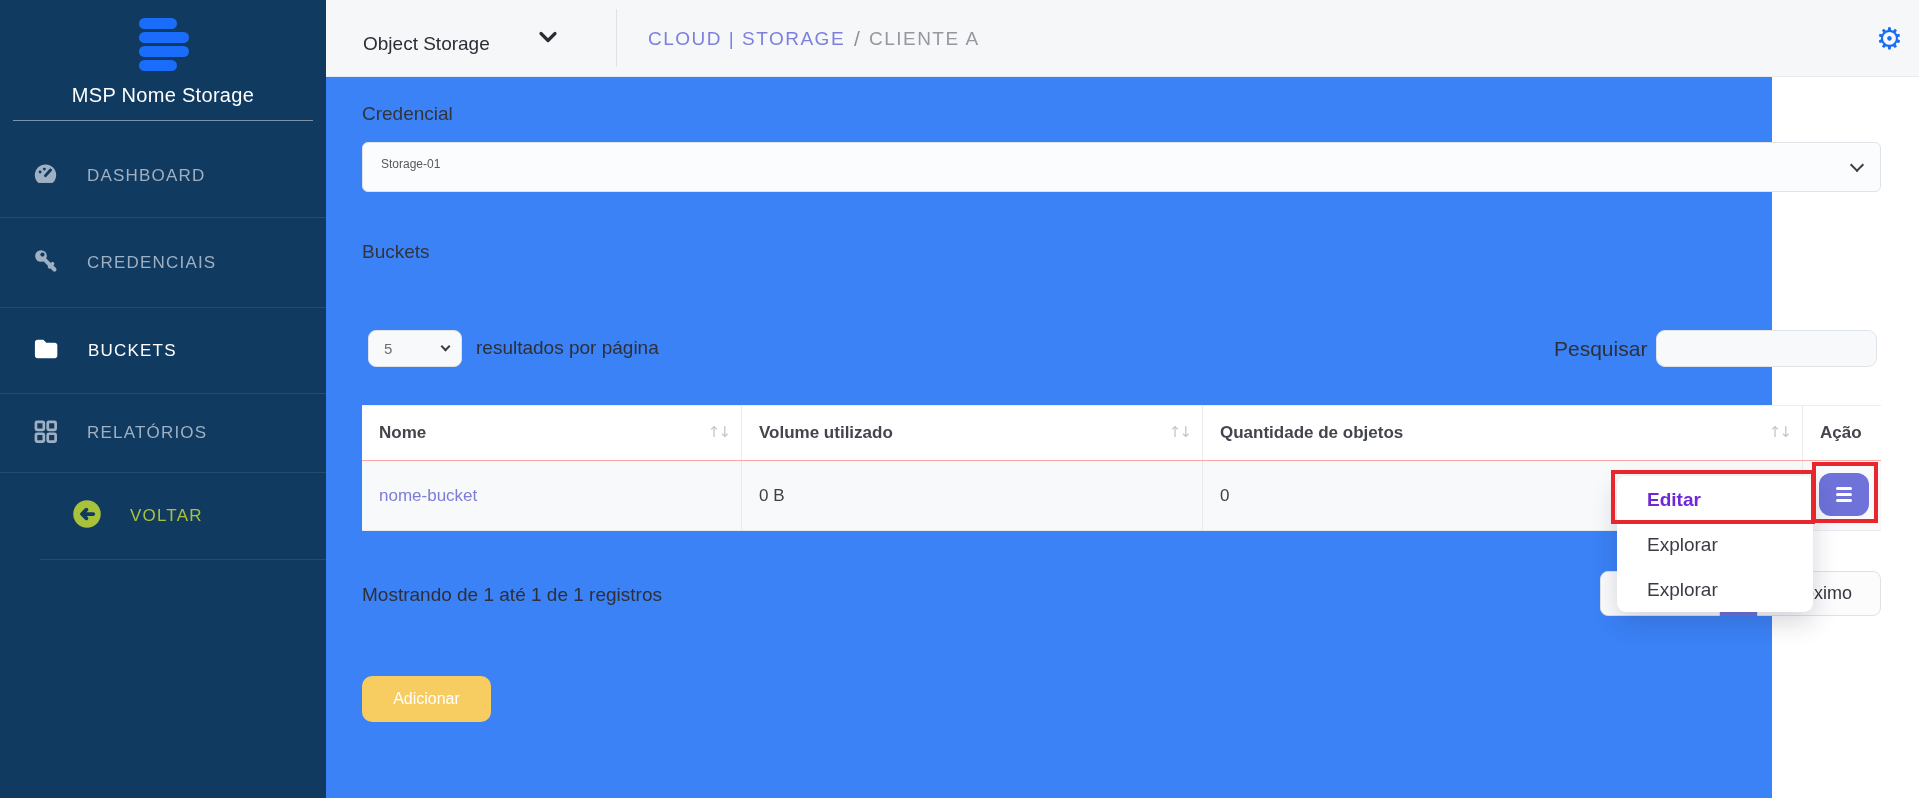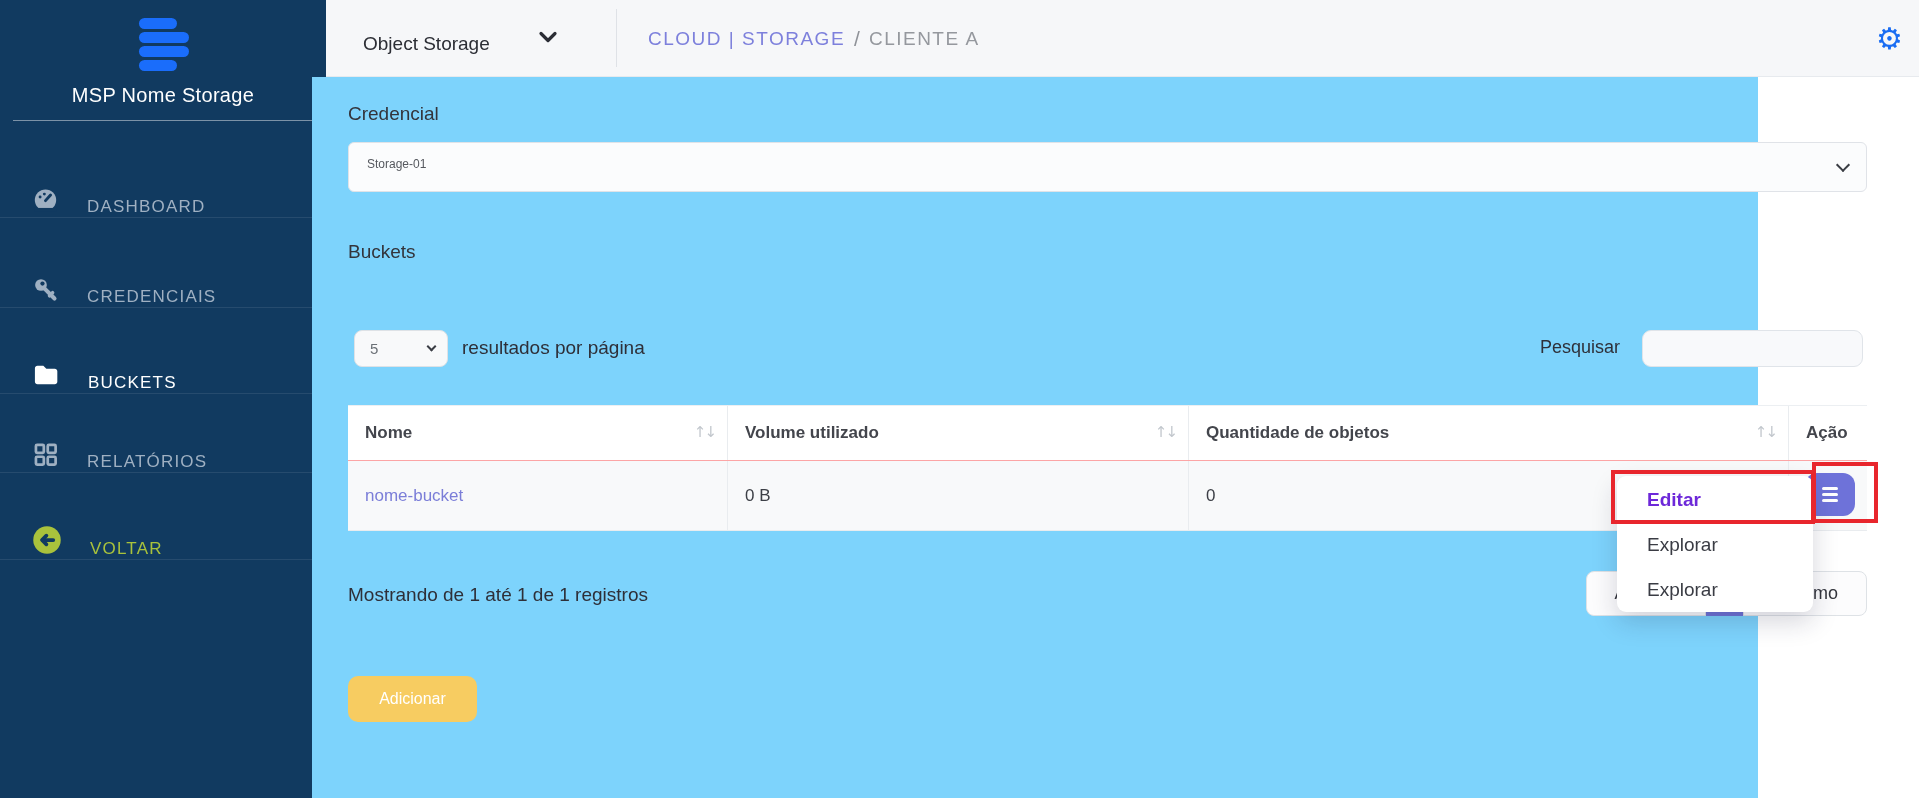--- a/index.html
+++ b/index.html
@@ -8,64 +8,64 @@
   .page { position:relative; width:1919px; height:798px; overflow:hidden; background:#fff; }
 
   
   .sidebar { position:absolute; left:0; top:0; width:326px; height:798px; background:#113a60; }
   .logo-wrap { position:absolute; left:0; top:18px; width:326px; text-align:center; }
   .brand-title { position:absolute; left:0; top:84px; width:326px; text-align:center;
                  color:#ffffff; font-size:20px; font-weight:500; letter-spacing:.3px; }
   .brand-divider { position:absolute; left:13px; right:13px; top:120px; height:1px;
                    background:rgba(255,255,255,.45); }
   .nav { position:absolute; left:0; top:135px; width:326px; }
-  .nav-item { display:flex; align-items:flex-end; gap:28px; padding-left:32px;
+  .nav-item { display:flex; align-items:center; gap:28px; padding-left:32px;
               border-bottom:1px solid rgba(255,255,255,.09); cursor:pointer; }
   .nav-item .lbl { font-size:17px; letter-spacing:1.2px; color:#9fb0c2; font-weight:500; }
   .nav-item.active .lbl { color:#ffffff; }
   .nav-item.accent .lbl { color:#a9c23c; }
   .ni-1 { height:83px; } .ni-2 { height:90px; } .ni-3 { height:86px; }
-  .ni-4 { height:79px; } .ni-5 { height:87px; }
+  .ni-4 { height:79px; } .ni-5 { height:87px;margin-left:40px; }
 
   
   .topbar { position:absolute; left:326px; top:0; width:1593px; height:77px;
             background:#f6f7f9; border-bottom:1px solid #e7eaee; }
   .product-select { position:absolute; left:37px; top:0; height:88px; display:flex;
                     align-items:center; gap:0; cursor:pointer; }
   .product-select .txt { font-size:19px; color:#2c2e35; }
   .product-chevron { position:absolute; left:212px; top:30px; }
   .topbar-divider { position:absolute; left:290px; top:9px; width:1px; height:58px; background:#dfe2e7; }
   .breadcrumb { position:absolute; left:322px; top:0; height:77px; display:flex;
                 align-items:center; gap:9px; }
   .bc-primary { color:#7d80dc; font-size:19px; font-weight:500; letter-spacing:1.5px; }
   .bc-sep { color:#8f9298; font-size:21px; }
   .bc-secondary { color:#95989e; font-size:19px; letter-spacing:1.5px; }
   .gear { position:absolute; right:16px; top:0; height:77px; display:flex; align-items:center;
           font-size:30px; color:#1a6df3; cursor:pointer; font-family:"DejaVu Sans",sans-serif; }
 
   
-  .content { position:absolute; left:312px; top:77px; width:1446px; height:721px; background:#7dd3fc; }
+  .content { position:absolute; left:326px; top:77px; width:1446px; height:721px; background:#3b82f6; }
   .section-label { position:absolute; font-size:19px; color:#33343b; }
   .lbl-credencial { left:36px; top:26px; }
   .lbl-buckets { left:36px; top:164px; }
 
   .credential-select { position:absolute; left:36px; top:65px; width:1519px; height:50px;
                        background:#fbfcfd; border:1px solid #e0e3e8; border-radius:6px; cursor:pointer; }
   .credential-select .val { position:absolute; left:18px; top:14px; font-size:12px; color:#55585e; }
   .chev { width:10px; height:10px; border-right:2px solid #3a3d44; border-bottom:2px solid #3a3d44;
           transform:rotate(45deg); }
   .credential-select .chev { position:absolute; right:18px; top:17px; }
 
   .length-select { position:absolute; left:42px; top:253px; width:94px; height:37px;
                    background:#f8f9fa; border:1px solid #dee2e6; border-radius:8px; cursor:pointer; }
   .length-select .val { position:absolute; left:15px; top:9px; font-size:15px; color:#6b7076; }
   .length-select .chev { position:absolute; right:12px; top:12px; width:7px; height:7px; }
   .length-suffix { position:absolute; left:150px; top:260px; font-size:19px; color:#2e2f38; }
 
-  .search-label { position:absolute; left:1228px; top:260px; font-size:18px; color:#2e3039;text-align:center; }
+  .search-label { position:absolute; left:1228px; top:260px; font-size:21px; color:#2e3039;text-align:center; }
   .search-input { position:absolute; left:1330px; top:253px; width:221px; height:37px;
                   background:#f8f9fb; border:1px solid #e0e4e9; border-radius:9px;
                   font-size:16px; padding:0 12px; color:#33343b; outline:none; }
 
   
   .table { position:absolute; left:36px; top:328px; width:1519px; }
   .thead { display:flex; height:56px; border-top:1px solid #eceff2; border-bottom:1px solid #fca5a5;
            background:#ffffff; }
   .trow { display:flex; height:70px; background:#f8f9fa; border-bottom:1px solid #e9ecef; }
   .cell { position:relative; display:flex; align-items:center; padding-left:17px;

